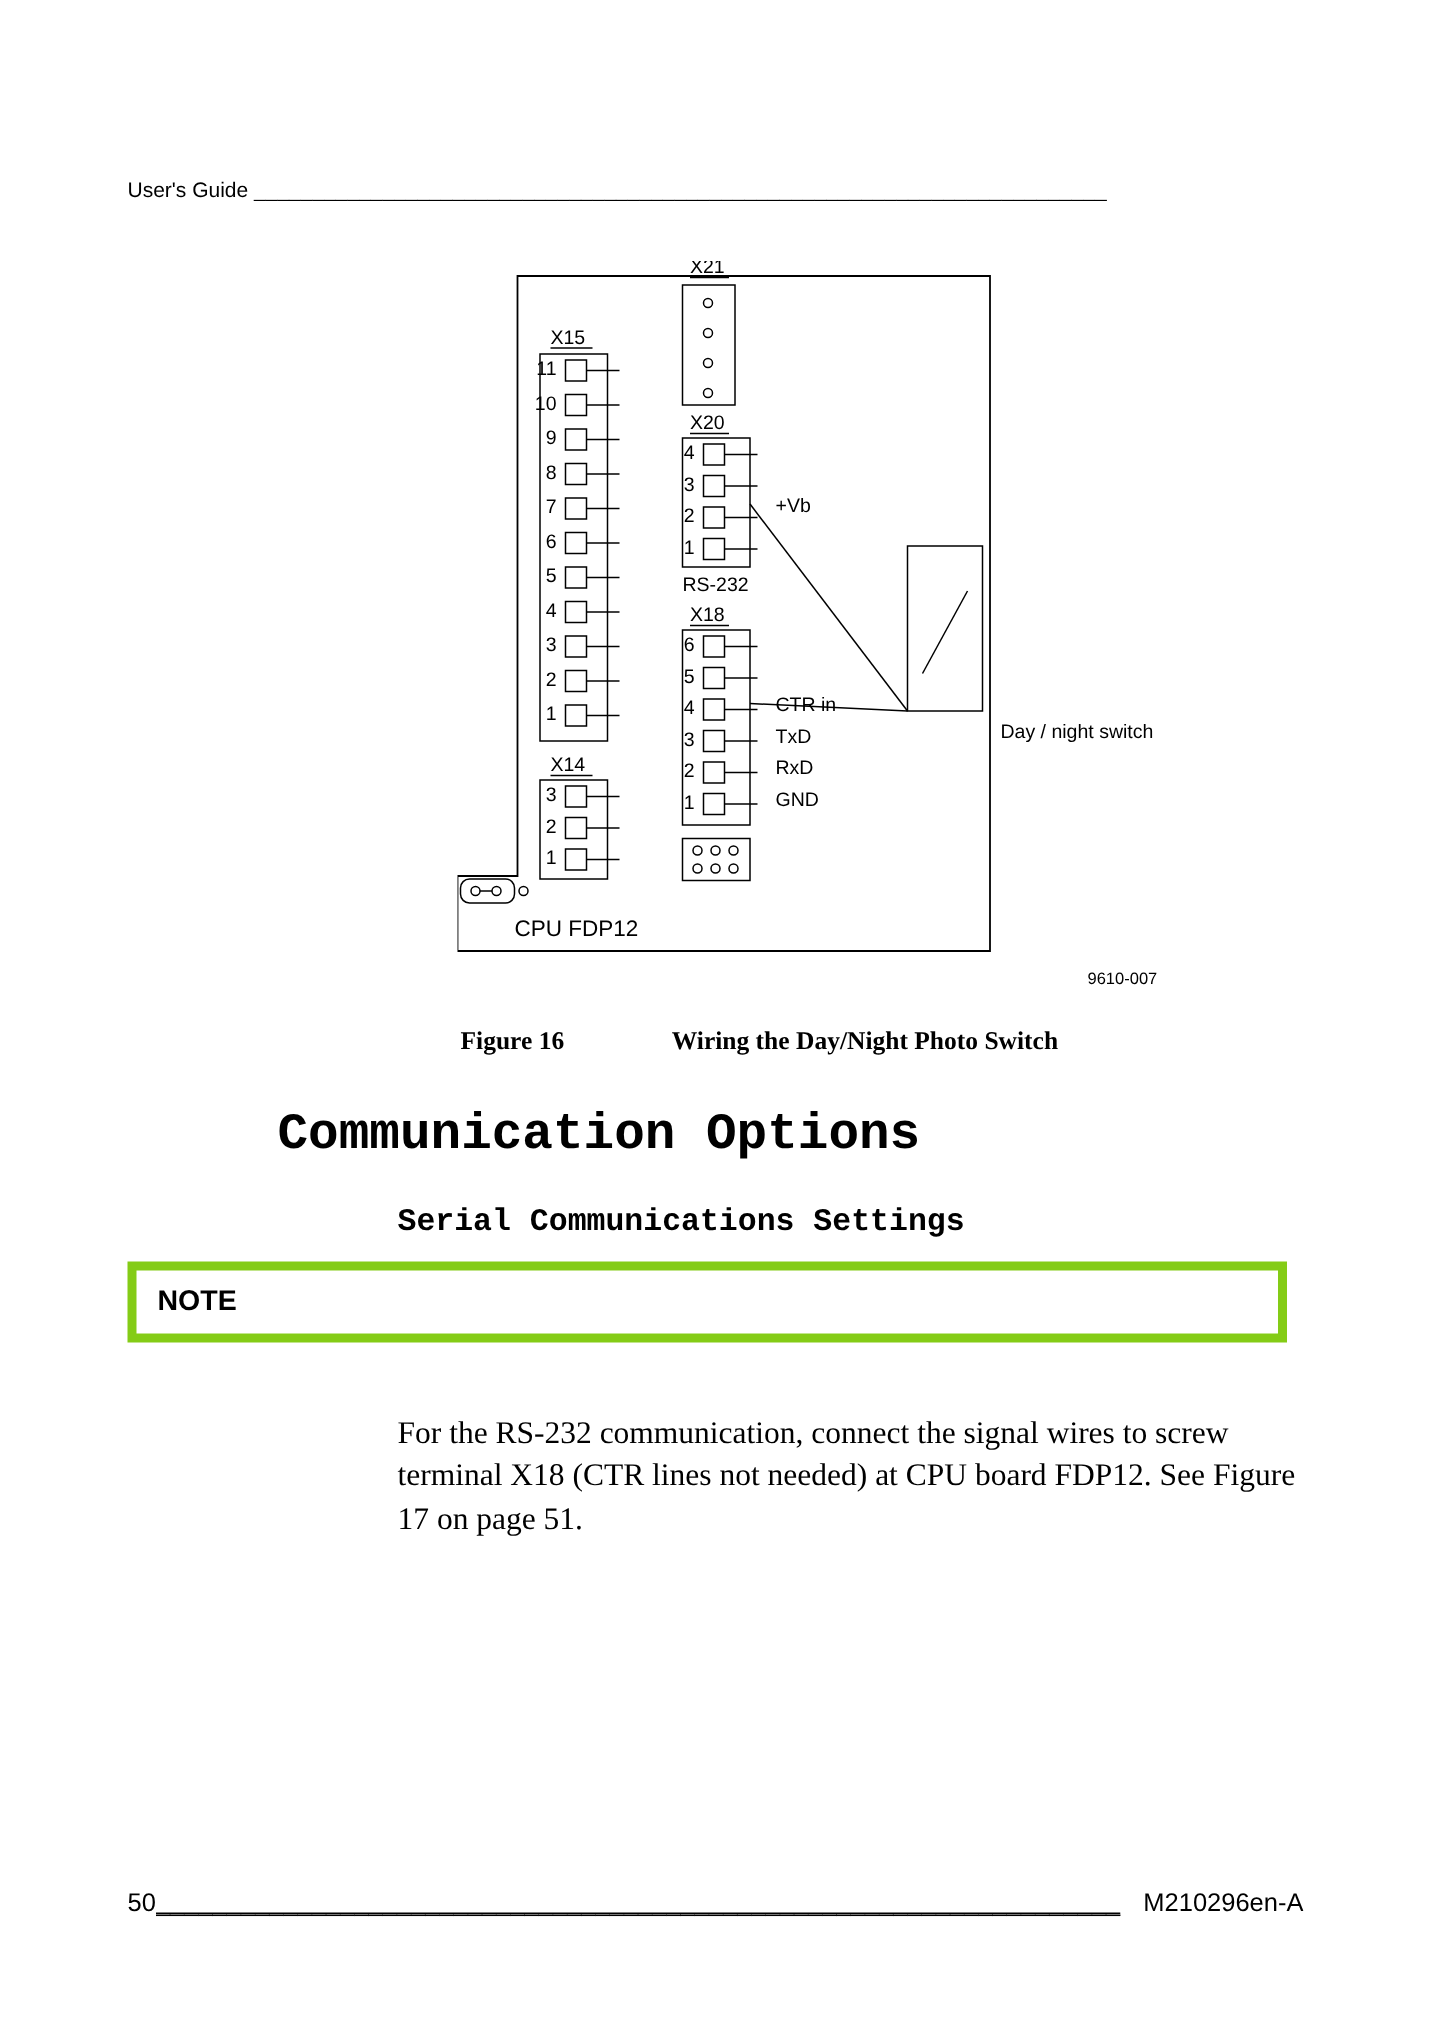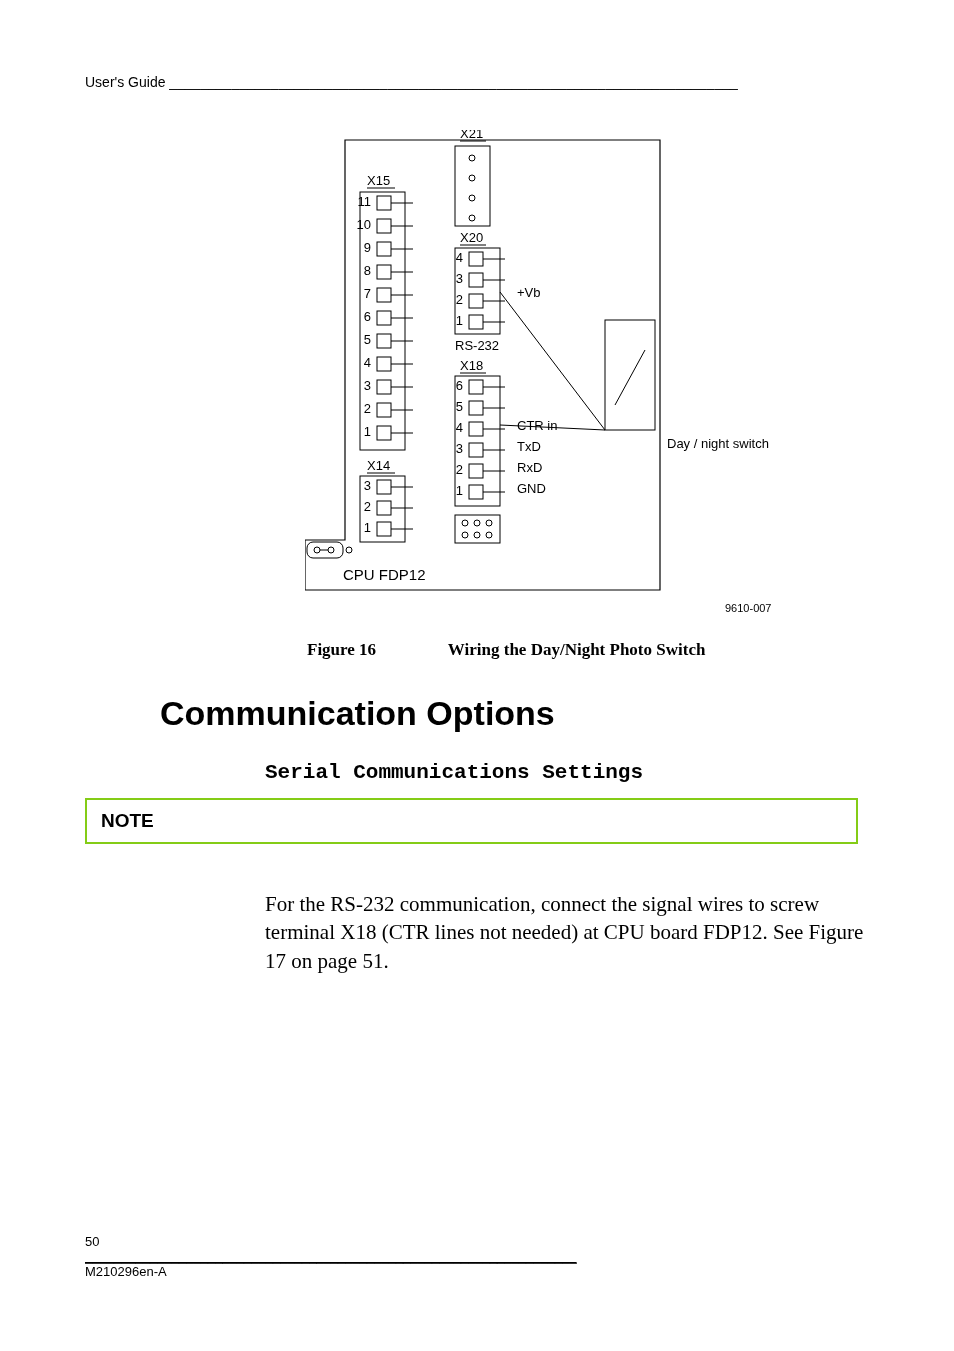--- a/index.html
+++ b/index.html
@@ -6,21 +6,21 @@
   body {
     background: #fff;
     font-family: "Times New Roman", Times, serif;
     color: #000;
     width: 954px;
     height: 1351px;
     position: relative;
     padding: 0;
   }
   .page {
-    padding: 74px 85px 0 85px;
+    padding: 118px 85px 0 85px;
   }
   .header-line {
     font-family: Arial, Helvetica, sans-serif;
     font-size: 14px;
     margin-bottom: 40px;
     white-space: nowrap;
     overflow: hidden;
   }
   .figure-wrap {
     text-align: left;
@@ -28,35 +28,35 @@
     margin-bottom: 20px;
   }
   .figure-caption {
     font-family: "Times New Roman", serif;
     font-size: 17px;
     margin-left: 180px;
     margin-bottom: 34px;
   }
   .figure-caption b { font-weight: bold; margin-left: 42px; }
   .h1 {
-    font-family: Liberation Sans, sans-serif;
+    font-family: Liberation Mono, monospace;
     font-weight: bold;
     font-size: 34px;
-    margin-left: 75px;
+    margin-left: 100px;
     margin-bottom: 28px;
   }
   .h2 {
     font-family: Liberation Mono, monospace;
     font-weight: bold;
     font-size: 21px;
     margin-left: 180px;
     margin-bottom: 14px;
   }
   .note-box {
-    border: 2px solid #84cc16;
+    border: 6px solid #84cc16;
     display: flex;
     margin: 0 11px 46px 0;
     padding: 10px 8px 10px 14px;
   }
   .note-label {
     font-family: Arial, Helvetica, sans-serif;
     font-weight: bold;
     font-size: 19px;
     width: 150px;
     flex: 0 0 150px;
@@ -70,25 +70,24 @@
     line-height: 1.35;
     margin-left: 180px;
     margin-bottom: 20px;
   }
   .footer {
     position: absolute;
     bottom: 72px;
     left: 85px;
     right: 85px;
     font-family: Arial, Helvetica, sans-serif;
-    font-size: 13px;
+    font-size: 17px;
     white-space: nowrap;
     overflow: hidden;
     display: flex;
-    flex-direction: column;
   }
   .footer .fill {
     flex: 1;
     overflow: hidden;
     text-decoration: underline;
   }
   .fig-svg { display: block; }
 </style>
 </head>
 <body>

